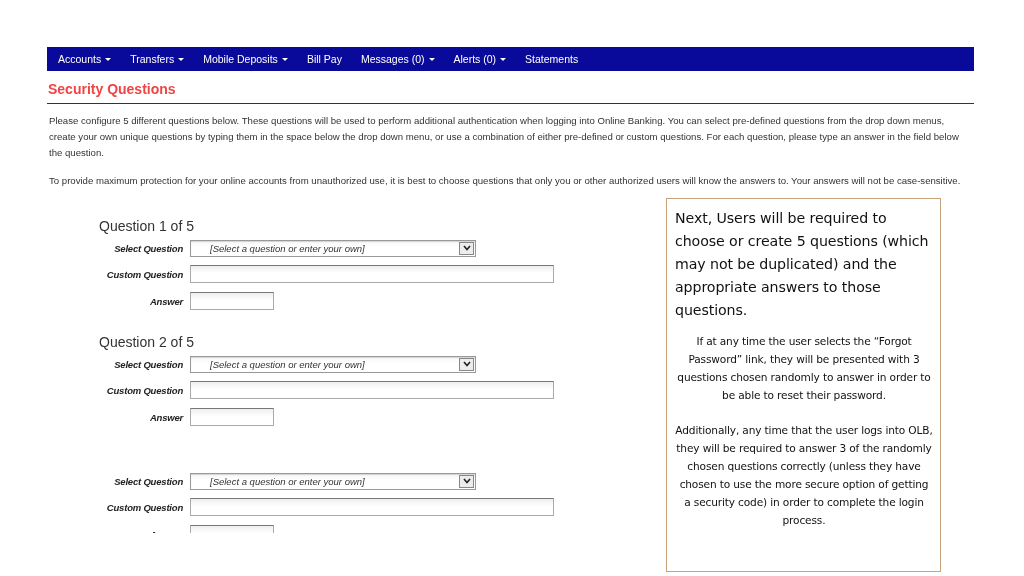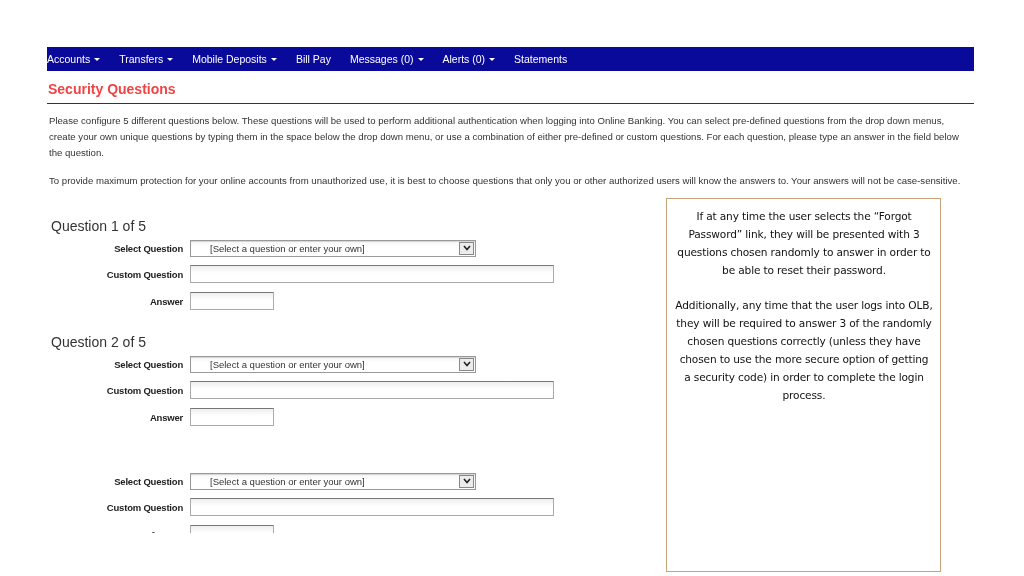--- a/index.html
+++ b/index.html
@@ -1,21 +1,21 @@
 <!DOCTYPE html>
 <html><head>
 <meta charset="utf-8">
 <style>
   * { box-sizing: border-box; margin: 0; padding: 0; }
   html, body { width: 1024px; height: 576px; background: #ffffff; overflow: hidden; }
   body { position: relative; font-family: "Liberation Sans", sans-serif; color: #222; }
 
   .navbar {
     position: absolute; left: 47px; top: 47px; width: 927px; height: 24px;
-    background: #0a0a9a; display: flex; align-items: center; 
+    background: #0a0a9a; display: flex; align-items: center; padding-left: 11px;
   }
   .nav-item {
     color: #ffffff; font-size: 10.5px; margin-right: 19px; white-space: nowrap;
     display: flex; align-items: center; cursor: pointer;
   }
   .nav-caret {
     display: inline-block; width: 0; height: 0; margin-left: 4px;
     border-left: 3px solid transparent; border-right: 3px solid transparent;
     border-top: 3.5px solid #ffffff;
   }
@@ -27,22 +27,22 @@
     position: absolute; left: 47px; top: 103px; width: 927px; height: 1px; background: #333;
   }
 
   .intro {
     position: absolute; left: 49px; width: 920px; font-size: 9.6px; line-height: 16px; color: #333;
   }
   .intro-1 { top: 113px; }
   .intro-2 { top: 173px; }
 
   .question-block { position: absolute; left: 51px; width: 520px; }
-  .q-heading { font-size: 14px; color: #333; height: 20px; line-height: 20px; }
-  .q-row { position: absolute; left: 0; display: flex; align-items: center; height: 20px; }
+  .q-heading { font-size: 14px; color: #333; height: 20px; line-height: 20px; margin-left: 48px; }
+  .q-row { position: absolute; left: 0; display: flex; align-items: center; height: 20px; font-style: italic; }
   .q-label {
     width: 139px; text-align: right; font-size: 9.5px; font-weight: bold; color: #222;
     padding-right: 7px; letter-spacing: -0.2px;
   }
   .q-select {
     width: 286px; height: 17px; border: 1px solid #999; background: linear-gradient(#f6f6f6, #ffffff 40%);
     font-size: 9.5px; color: #333; display: flex; align-items: center; padding-left: 19px; position: relative;
     box-shadow: inset 0 1px 1px rgba(0,0,0,0.15);
   }
   .q-select-arrow {
@@ -173,15 +173,16 @@
   </div>
   <div class="q-row" style="top:75px;">
     <span class="q-label">Answer</span>
     <div class="q-answer"></div>
   </div>
 </div>
 
 <div class="clip-mask"></div>
 
 <div class="callout">
+  <p class="callout-lead">Next, Users will be required to choose or create 5 questions (which may not be duplicated) and the appropriate answers to those questions.</p>
   <p class="callout-p">If at any time the user selects the “Forgot Password” link, they will be presented with 3 questions chosen randomly to answer in order to be able to reset their password.</p>
   <p class="callout-p">Additionally, any time that the user logs into OLB, they will be required to answer 3 of the randomly chosen questions correctly (unless they have chosen to use the more secure option of getting a security code) in order to complete the login process.</p>
 </div>
 
 </body></html>

